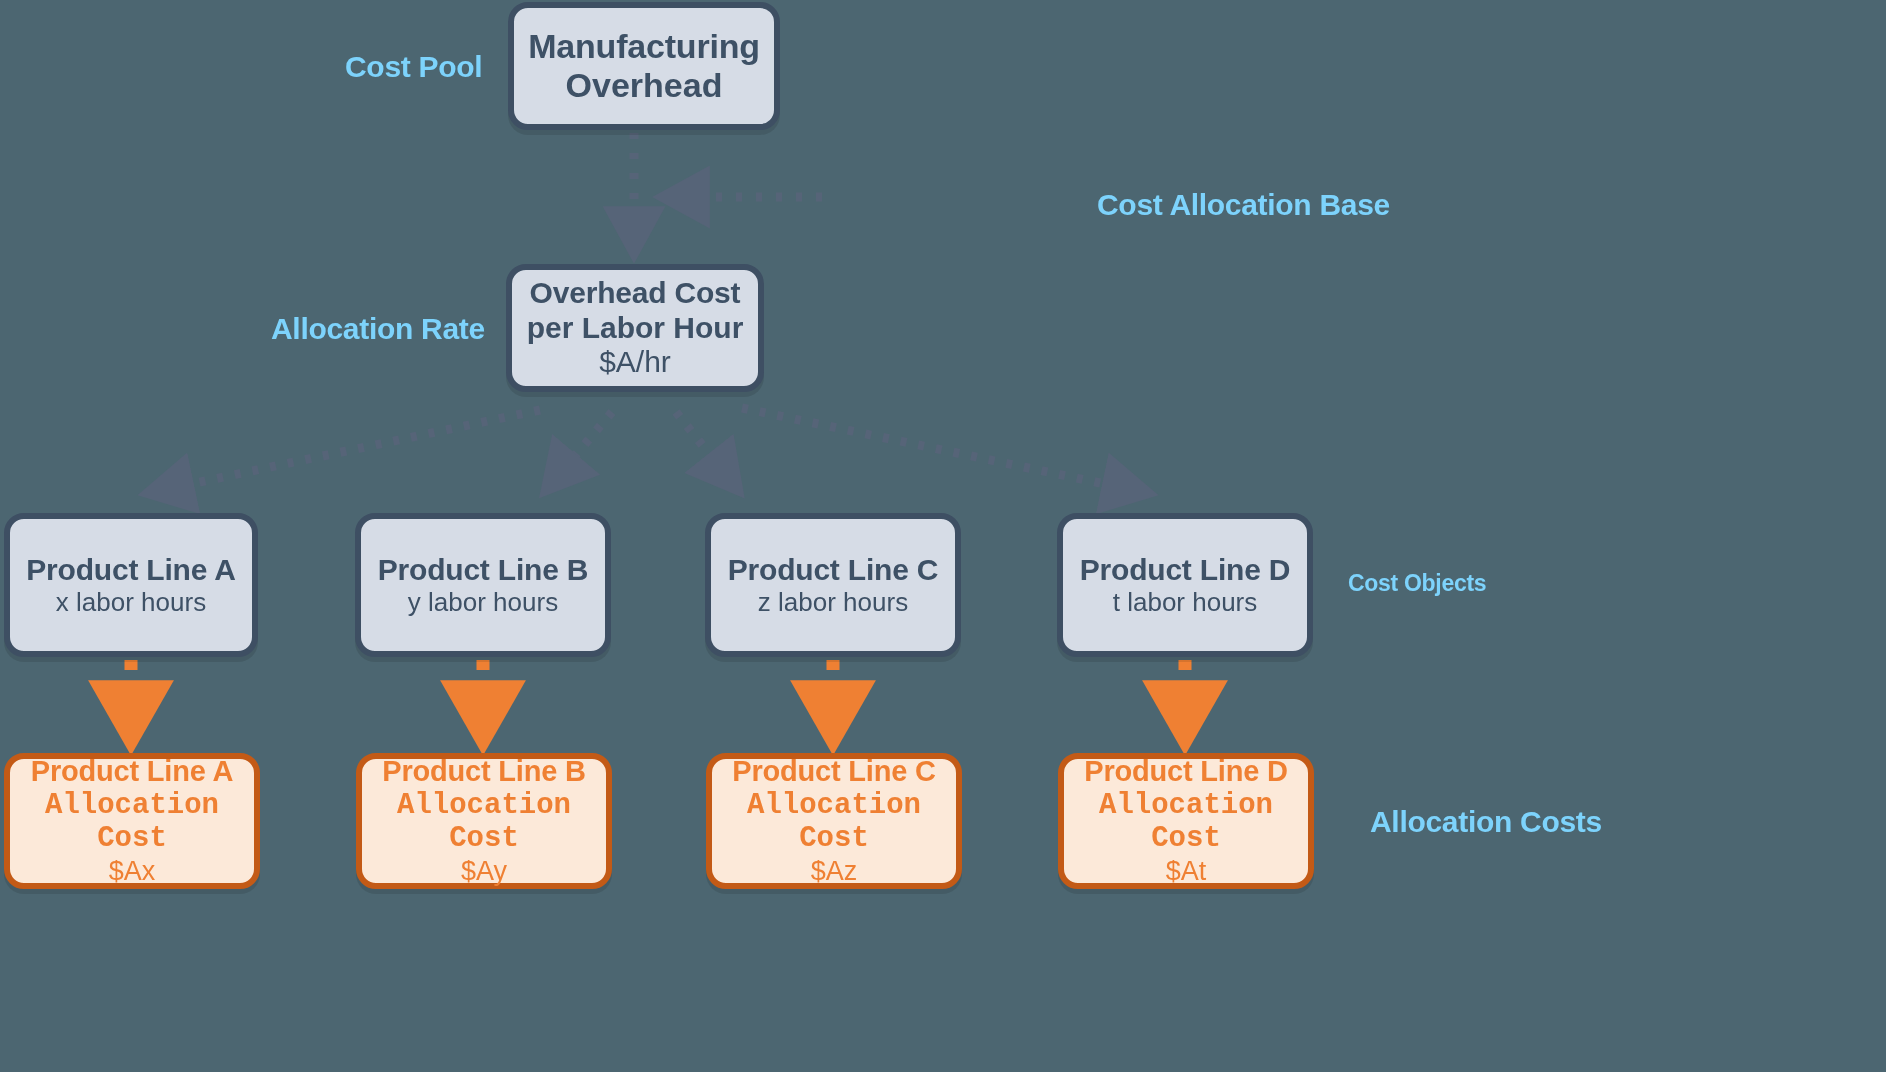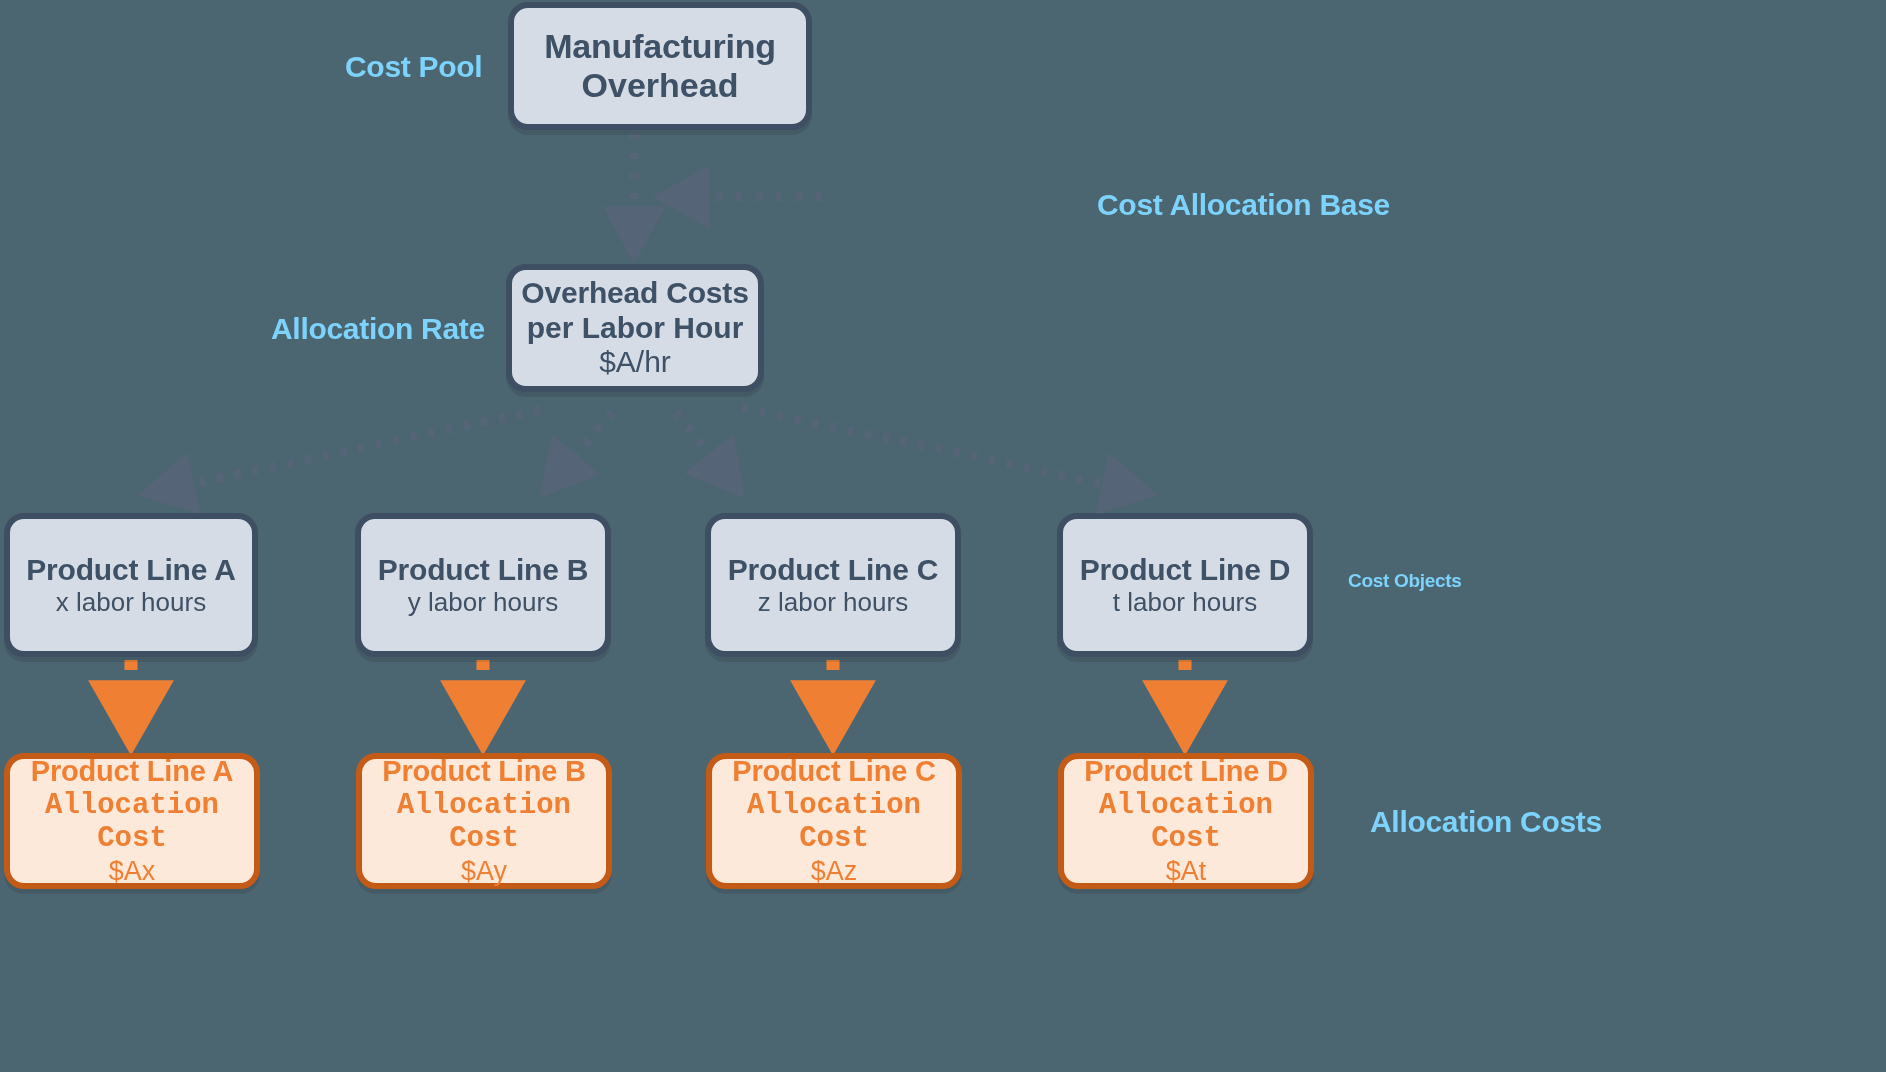--- a/index.html
+++ b/index.html
@@ -63,21 +63,21 @@
   }
   .tag {
     position: absolute;
     color: #7dd3fc;
     font-weight: bold;
     white-space: nowrap;
     letter-spacing: -0.3px;
   }
 
   
-  #n-cost-pool       { left: 508px; top: 2px;   width: 304px; height: 128px; font-size: 34px; }
+  #n-cost-pool       { left: 508px; top: 2px;   width: 272px; height: 128px; font-size: 34px; }
   #n-alloc-base      { left: 827px; top: 138px; width: 236px; height: 118px; font-size: 31px; }
   #n-alloc-rate      { left: 506px; top: 264px; width: 258px; height: 128px; font-size: 30px; }
 
   #n-pl-a            { left: 4px;    top: 513px; width: 254px; height: 144px; }
   #n-pl-b            { left: 355px;  top: 513px; width: 256px; height: 144px; }
   #n-pl-c            { left: 705px;  top: 513px; width: 256px; height: 144px; }
   #n-pl-d            { left: 1057px; top: 513px; width: 256px; height: 144px; }
   .plnode .l1 { font-size: 30px; }
   .plnode .l2 { font-size: 26px; font-weight: normal; }
 
@@ -85,21 +85,21 @@
   #n-ac-b            { left: 356px;  top: 753px; width: 256px; height: 136px; }
   #n-ac-c            { left: 706px;  top: 753px; width: 256px; height: 136px; }
   #n-ac-d            { left: 1058px; top: 753px; width: 256px; height: 136px; }
   .acnode .l1 { font-size: 29px; }
   .acnode .l2 { font-size: 29px; font-family: Liberation Mono, monospace; }
   .acnode .l3 { font-size: 27px; }
 
   #tag-cost-pool       { left: 345px;  top: 50px;  font-size: 30px; }
   #tag-alloc-base      { left: 1097px; top: 188px; font-size: 30px; }
   #tag-alloc-rate      { left: 271px;  top: 312px; font-size: 30px; }
-  #tag-cost-objects    { left: 1348px; top: 570px; font-size: 19px; }
+  #tag-cost-objects    { left: 1348px; top: 570px; font-size: 23px; }
   #tag-alloc-costs     { left: 1345px; top: 805px; font-size: 30px; margin-left: 25px; }
 </style>
 </head>
 <body>
 
 <div id="stage">
 
   <svg id="wires" viewBox="0 0 1886 1072" xmlns="http://www.w3.org/2000/svg">
     <defs>
       <marker id="arrow-gray" markerWidth="7" markerHeight="7" refX="5.2" refY="3.5" orient="auto" markerUnits="strokeWidth">
@@ -131,21 +131,21 @@
     <line x1="1185" y1="660" x2="1185" y2="740" stroke="#ef8033" stroke-width="13" stroke-dasharray="10 12" stroke-linecap="butt" marker-end="url(#arrow-orange)"></line>
   </svg>
 
   <div class="node blue" id="n-cost-pool">
     <span class="l1">Manufacturing</span>
     <span class="l2">Overhead</span>
   </div>
 
 
   <div class="node blue" id="n-alloc-rate">
-    <span class="l1">Overhead Costs</span>
+    <span class="l1">Overhead Cost</span>
     <span class="l2">per Labor Hour</span>
     <span class="l3">$A/hr</span>
   </div>
 
   <div class="node blue plnode" id="n-pl-a">
     <span class="l1">Product Line A</span>
     <span class="l2">x labor hours</span>
   </div>
   <div class="node blue plnode" id="n-pl-b">
     <span class="l1">Product Line B</span>

